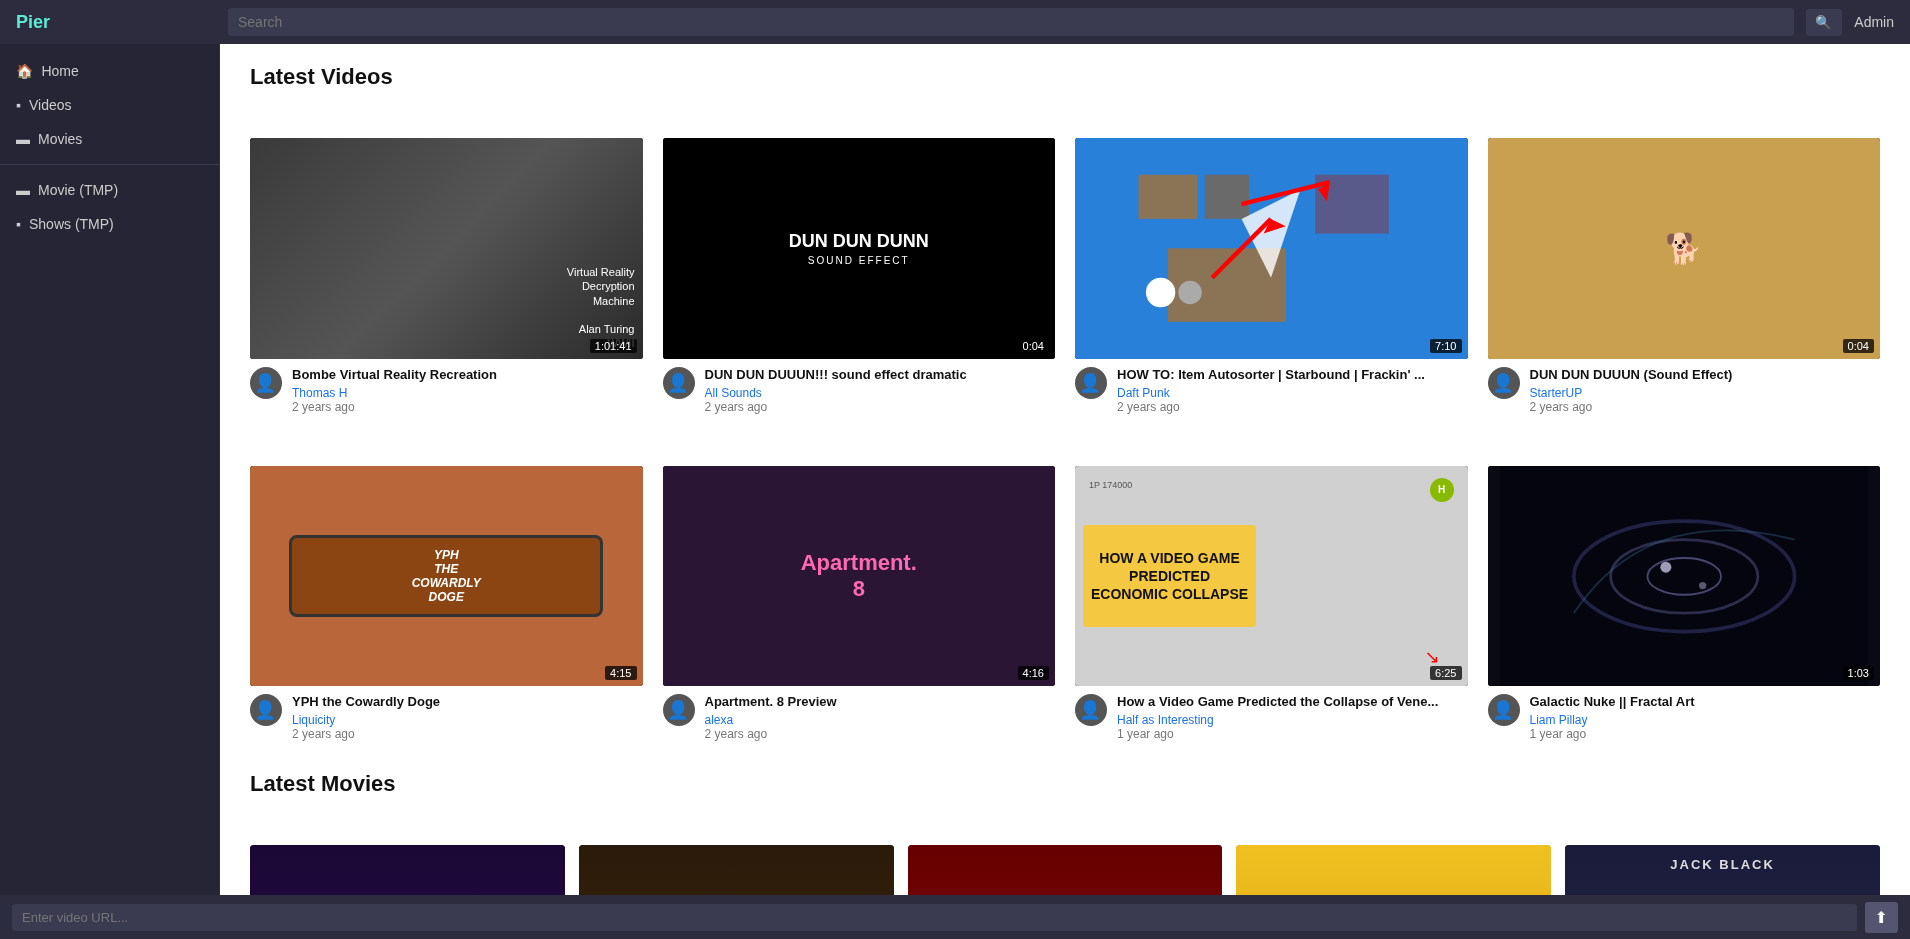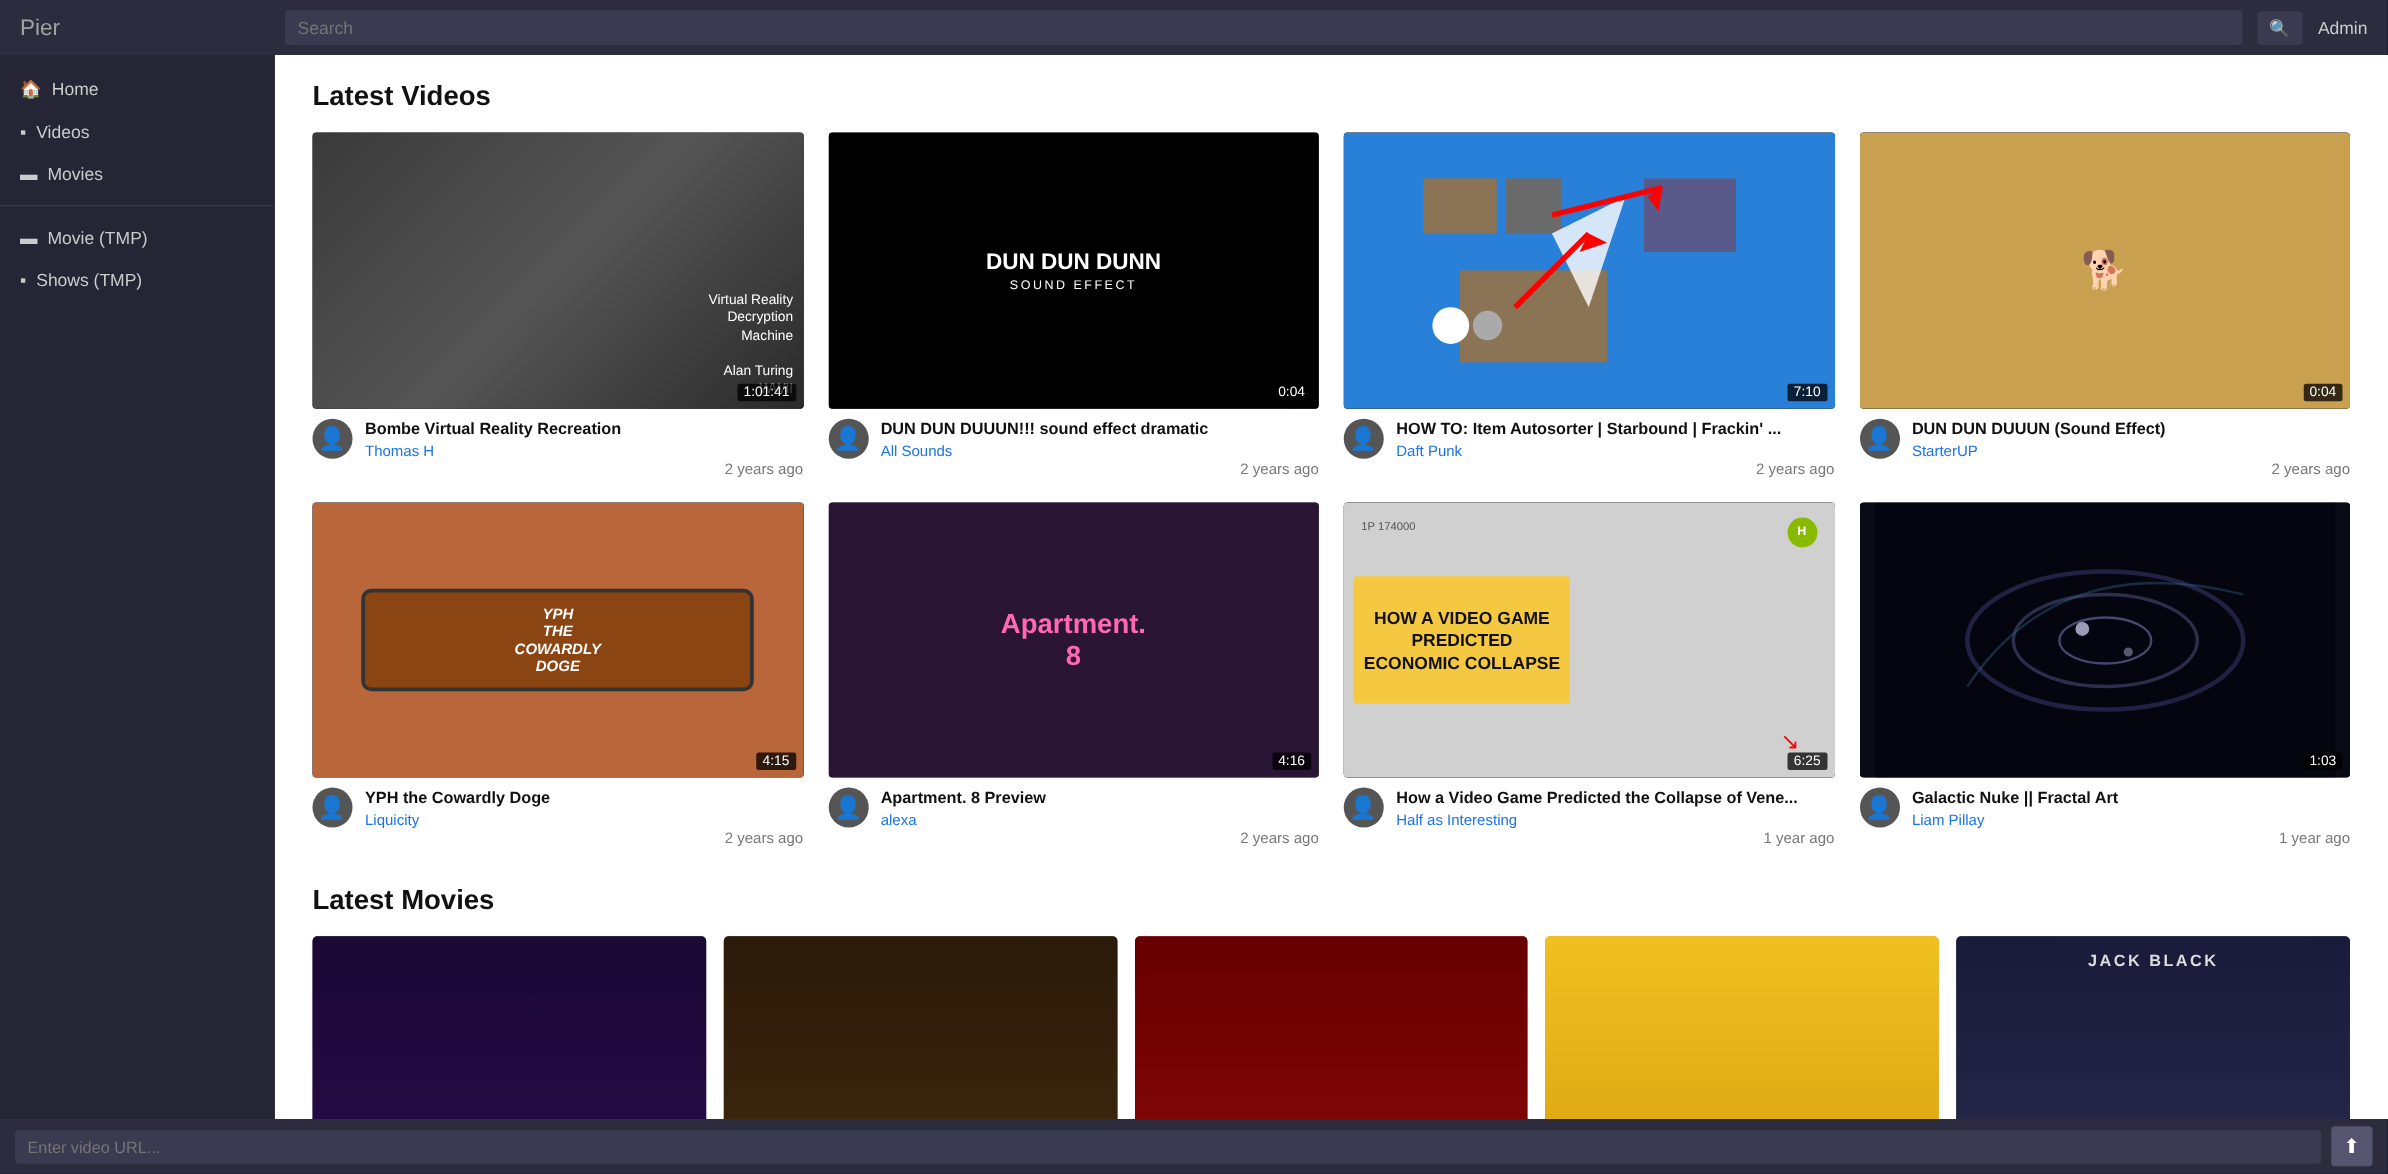--- a/index.html
+++ b/index.html
@@ -9,23 +9,23 @@
     .topbar {
       background: #2c2c3e;
       display: flex;
       align-items: center;
       padding: 0 16px;
       height: 44px;
       flex-shrink: 0;
       gap: 12px;
     }
     .topbar-logo {
-      color: #a3a3a3;
+      color: #5eead4;
       font-size: 18px;
-      font-weight: normal;
+      font-weight: bold;
       width: 200px;
       flex-shrink: 0;
     }
     .topbar-search {
       flex: 1;
       background: #3a3a50;
       border: none;
       border-radius: 3px;
       color: #ccc;
       padding: 6px 10px;
@@ -91,21 +91,21 @@
     }
 
     
     .video-grid {
       display: grid;
       grid-template-columns: repeat(4, 1fr);
       gap: 20px;
       margin-bottom: 30px;
     }
 
-    .video-card { cursor: pointer; }
+    .video-card { cursor: pointer; margin-top: 32px; }
     .video-thumb-wrap {
       position: relative;
       width: 100%;
       padding-bottom: 56.25%;
       background: #000;
       border-radius: 3px;
       overflow: hidden;
     }
     .video-duration {
       position: absolute;
@@ -142,21 +142,20 @@
       line-height: 1.3;
     }
     .video-channel {
       font-size: 12px;
       color: #1a73e8;
       margin-top: 2px;
     }
     .video-date {
       font-size: 12px;
       color: #777;
-      text-align: right;
     }
 
     
     .bottombar {
       background: #2c2c3e;
       height: 44px;
       display: flex;
       align-items: center;
       padding: 0 12px;
       gap: 8px;

